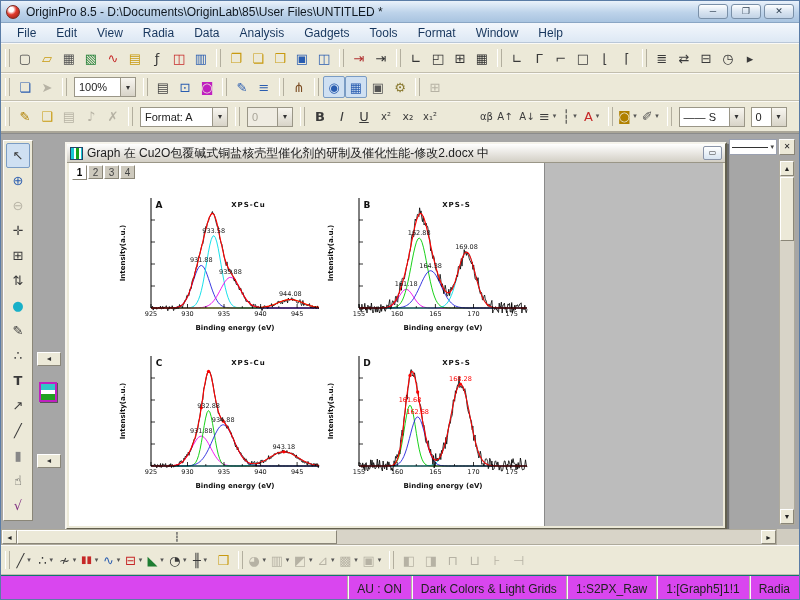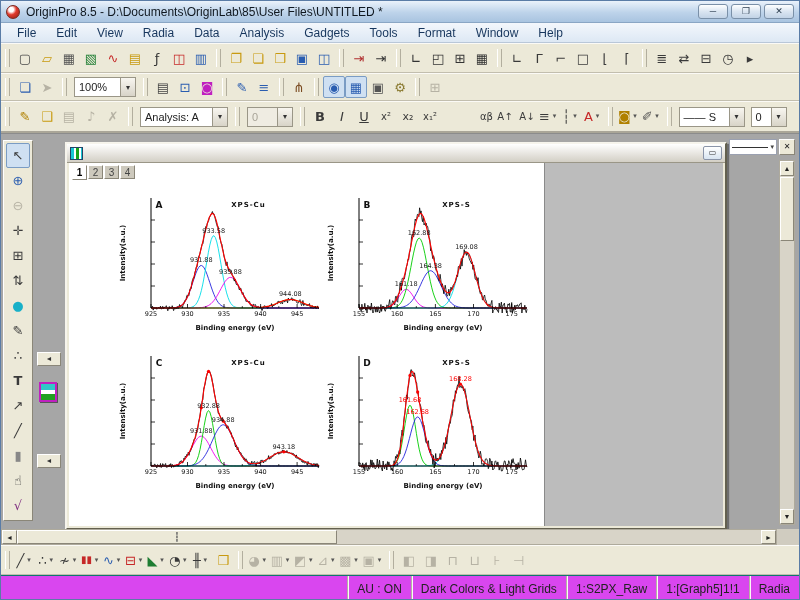--- a/index.html
+++ b/index.html
@@ -278,21 +278,21 @@
         </div>
         <div class="tbtn disabled">
           <span class="glyph">♪</span>
         </div>
         <div class="tbtn disabled">
           <span class="glyph">✗</span>
         </div>
       </div>
       <div class="tbgroup">
         <div class="combo" style="width: 88px;">
-          <span class="cv">Analysis: A</span>
+          <span class="cv">Format: A</span>
           <span class="cbtn">▾</span>
         </div>
       </div>
       <div class="tbgroup">
         <div class="combo disabled" style="width: 46px;">
           <span class="cv">0</span>
           <span class="cbtn">▾</span>
         </div>
       </div>
       <div class="tbgroup">
@@ -408,20 +408,21 @@
         </div>
       </div>
 
     <div class="strip-btn" style="top:218px"><span>◄</span></div>
     <div class="mini-icon"></div>
     <div class="strip-btn" style="top:320px"><span>◄</span></div>
 
     <div class="graph-win">
       <div class="gw-title">
         <div class="gw-icon"></div>
+        <span>Graph 在 Cu2O包覆碱式铜盐核壳型催化剂的研制及催化性能-修改2.docx 中</span>
         <div class="gw-min">▭</div>
       </div>
       <div class="gw-body">
         <div class="page">
           <div class="tabs" id="pagetabs">
               <div class="tab active">1</div>
               <div class="tab">2</div>
               <div class="tab">3</div>
               <div class="tab">4</div>
             </div>

